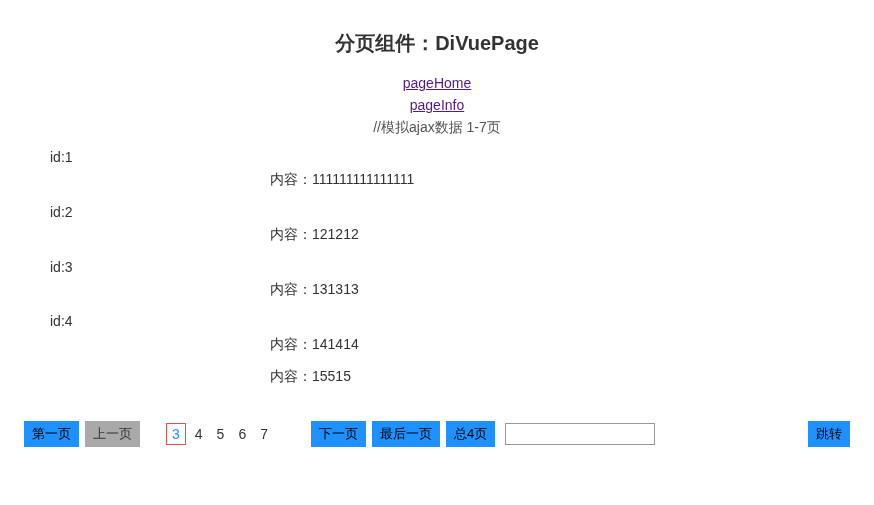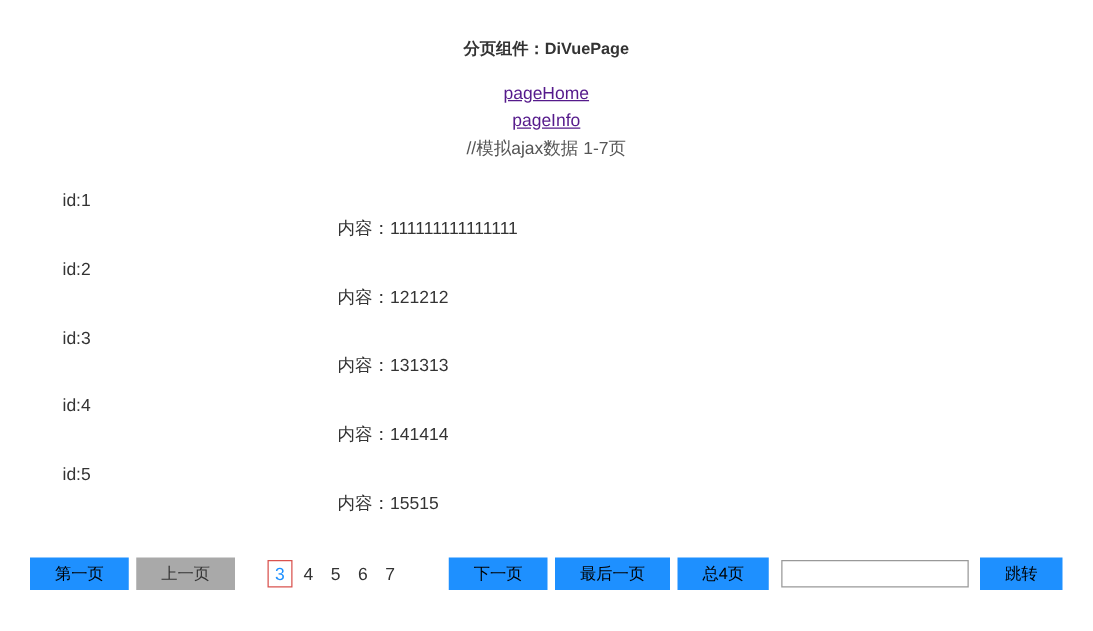--- a/index.html
+++ b/index.html
@@ -10,42 +10,42 @@
     body {
       font-family: Arial, "Microsoft YaHei", sans-serif;
       background: #ffffff;
       width: 874px;
       height: 505px;
       padding: 20px;
       color: #333;
     }
     .page-title {
       text-align: center;
-      font-size: 13px;
+      font-size: 20px;
       font-weight: bold;
       color: #333333;
       margin-top: 10px;
       margin-bottom: 18px;
     }
     .nav-links {
       text-align: center;
       margin-bottom: 4px;
     }
     .nav-links a {
       display: block;
       color: #551a8b;
       text-decoration: underline;
       font-size: 14px;
       margin: 6px 0;
     }
     .mock-note {
       text-align: center;
       font-size: 14px;
       color: #555;
-      margin-bottom: 16px;
+      margin-bottom: 4px;
     }
     .data-list {
       padding: 0 30px;
       margin-bottom: 28px;
     }
     .data-row {
       display: flex;
       justify-content: space-between;
       font-size: 14px;
       color: #333;
@@ -65,21 +65,21 @@
     .pagination {
       display: flex;
       align-items: center;
       gap: 6px;
       padding: 0 4px;
     }
     .btn {
       background: #1e90ff;
       color: #000;
       border: none;
-      padding: 4px 20px;
+      padding: 4px 8px;
       font-size: 13px;
       cursor: pointer;
       font-family: inherit;
     }
     .btn.disabled {
       background: #a9a9a9;
       color: #333;
     }
     .page-numbers {
       display: flex;
@@ -141,21 +141,20 @@
   </div>
   <div class="data-row">
     <span class="col-id">id:3</span>
     <span class="col-content">内容：131313</span>
   </div>
   <div class="data-row">
     <span class="col-id">id:4</span>
     <span class="col-content">内容：141414</span>
   </div>
   <div class="data-row">
-    <span class="col-id">id:5</span>
     <span class="col-content">内容：15515</span>
   </div>
 </div>
 
 <div class="pagination">
   <button class="btn">第一页</button>
   <button class="btn disabled">上一页</button>
 
   <span class="page-numbers">
     <span class="page-num current">3</span>

